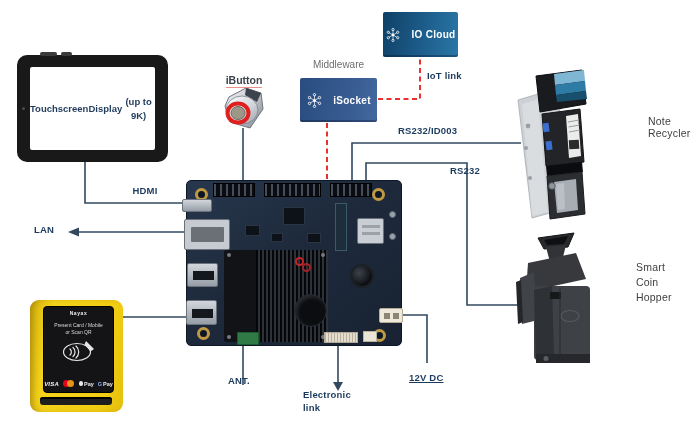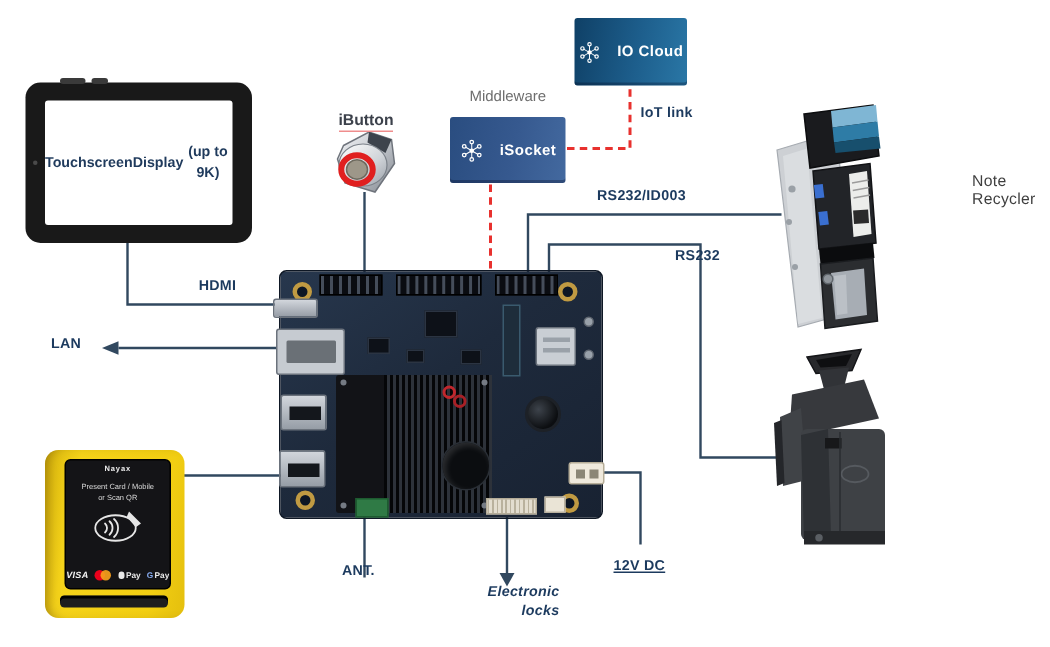--- a/index.html
+++ b/index.html
@@ -267,20 +267,25 @@
     <polygon points="6,46 20,40 24,88 8,92" fill="#404347"></polygon>
     <polygon points="2,50 7,48 9,90 4,92" fill="#24262a"></polygon>
     <rect x="20" y="54" width="56" height="74" rx="4" fill="#3e4145"></rect>
     <polygon points="20,58 38,54 40,126 22,128" fill="#2e3135"></polygon>
     <ellipse cx="56" cy="84" rx="9" ry="5.5" fill="none" stroke="#565a5f" stroke-width="1.2"></ellipse>
     <rect x="36" y="60" width="11" height="7" fill="#17181a"></rect>
     <line x1="46" y1="56" x2="46" y2="126" stroke="#2a2d30" stroke-width="1"></line>
     <rect x="22" y="122" width="54" height="9" fill="#26282b"></rect>
     <circle cx="32" cy="126.5" r="2.5" fill="#5a5e63"></circle>
   </svg>
+  <div class="dev-label" style="left:636px; top:260px; line-height:15px;">
+    <div>Smart</div>
+    <div>Coin</div>
+    <div>Hopper</div>
+  </div>
 
   <div id="terminal" class="abs">
     <div class="screen">
       <div class="brand">Nayax</div>
       <div class="prompt">
         <div>Present Card / Mobile</div>
         <div>or Scan QR</div>
       </div>
       <svg class="ctls" width="38" height="24" viewBox="0 0 38 24">
         <ellipse cx="16" cy="13" rx="13.5" ry="8.5" fill="none" stroke="#e6e6e6" stroke-width="1.2"></ellipse>
@@ -308,19 +313,19 @@
       </div>
     </div>
     <div class="slot"></div>
   </div>
 
   <div class="conn-label" style="left:121px; top:185px; width:48px; text-align:center;">HDMI</div>
   <div class="conn-label" style="left:34px;  top:224px;">LAN</div>
   <div class="conn-label" style="left:398px; top:125px;">RS232/ID003</div>
   <div class="conn-label" style="left:402px; top:165px;margin-left:48px;">RS232</div>
   <div class="conn-label" style="left:228px; top:375px;">ANT.</div>
-  <div class="conn-label" style="left:303px; top:388px; width:70px; text-align:right; line-height:13px;font-style:italic;">
+  <div class="conn-label" style="left:303px; top:388px; width:70px; text-align:left; line-height:13px;">
     <div>Electronic</div>
-    <div>locks</div>
+    <div>link</div>
   </div>
   <div class="conn-label" style="left:409px; top:372px;text-decoration:underline;">12V DC</div>
 
 </div>
 
 </body></html>

